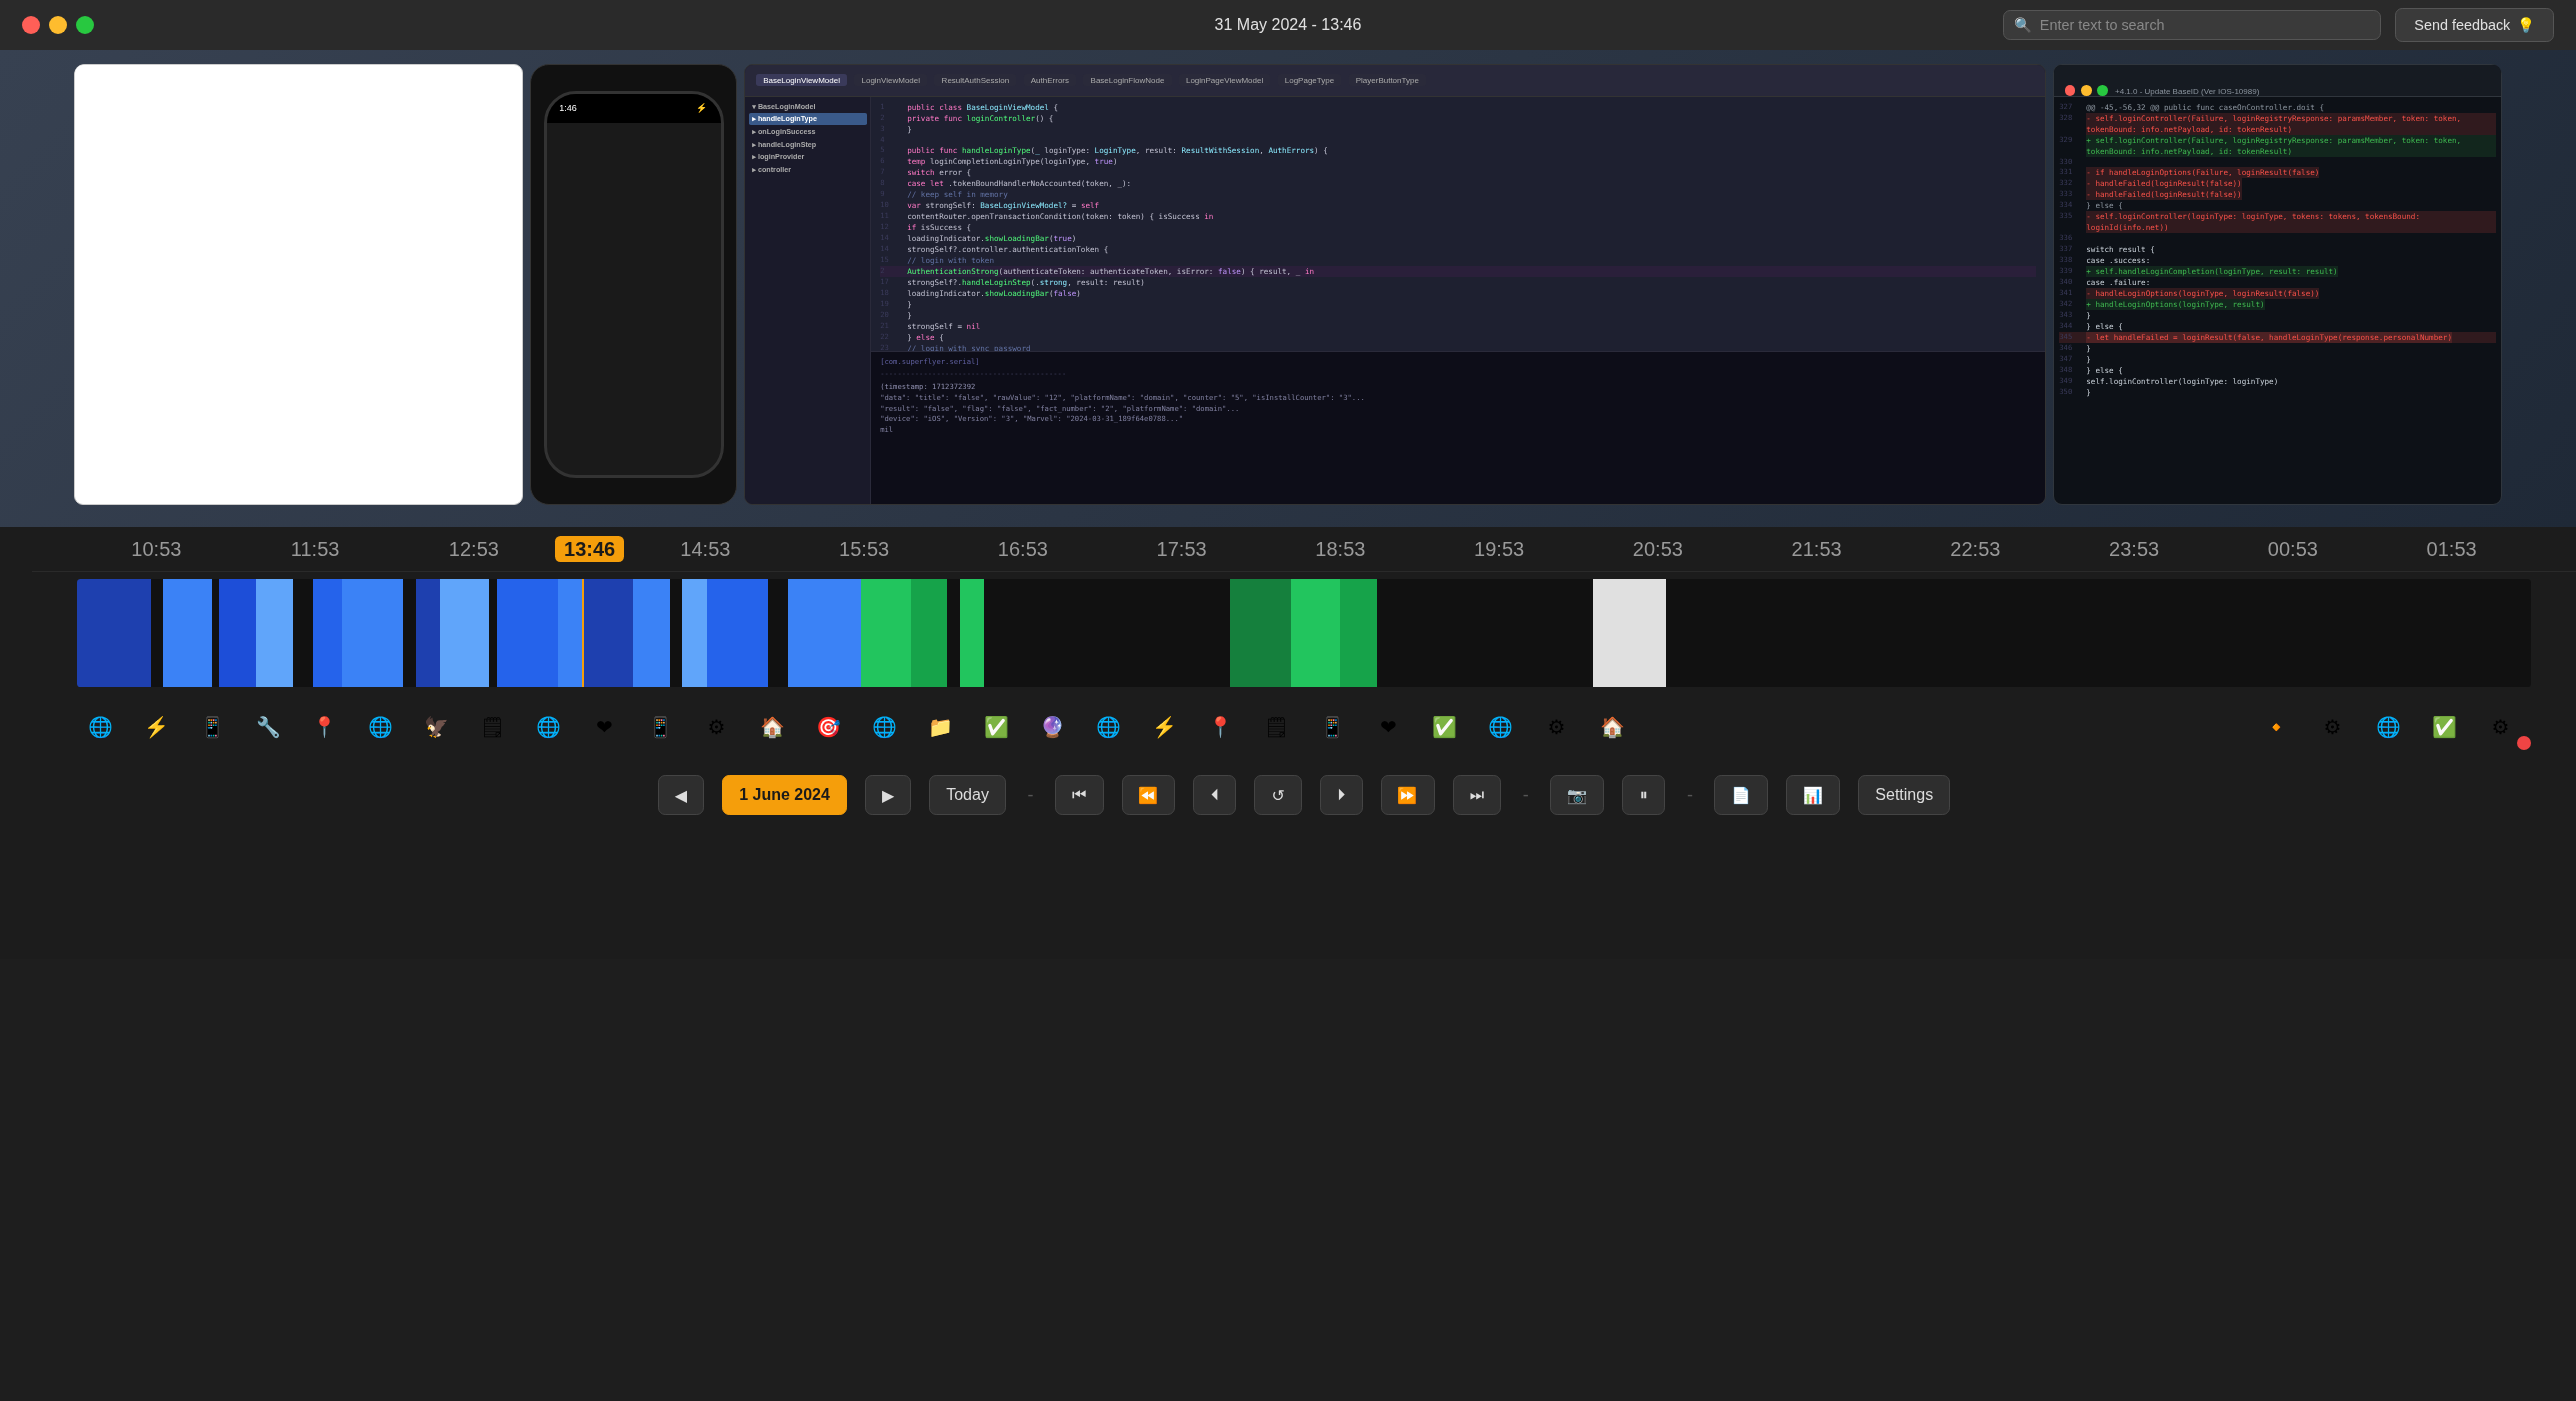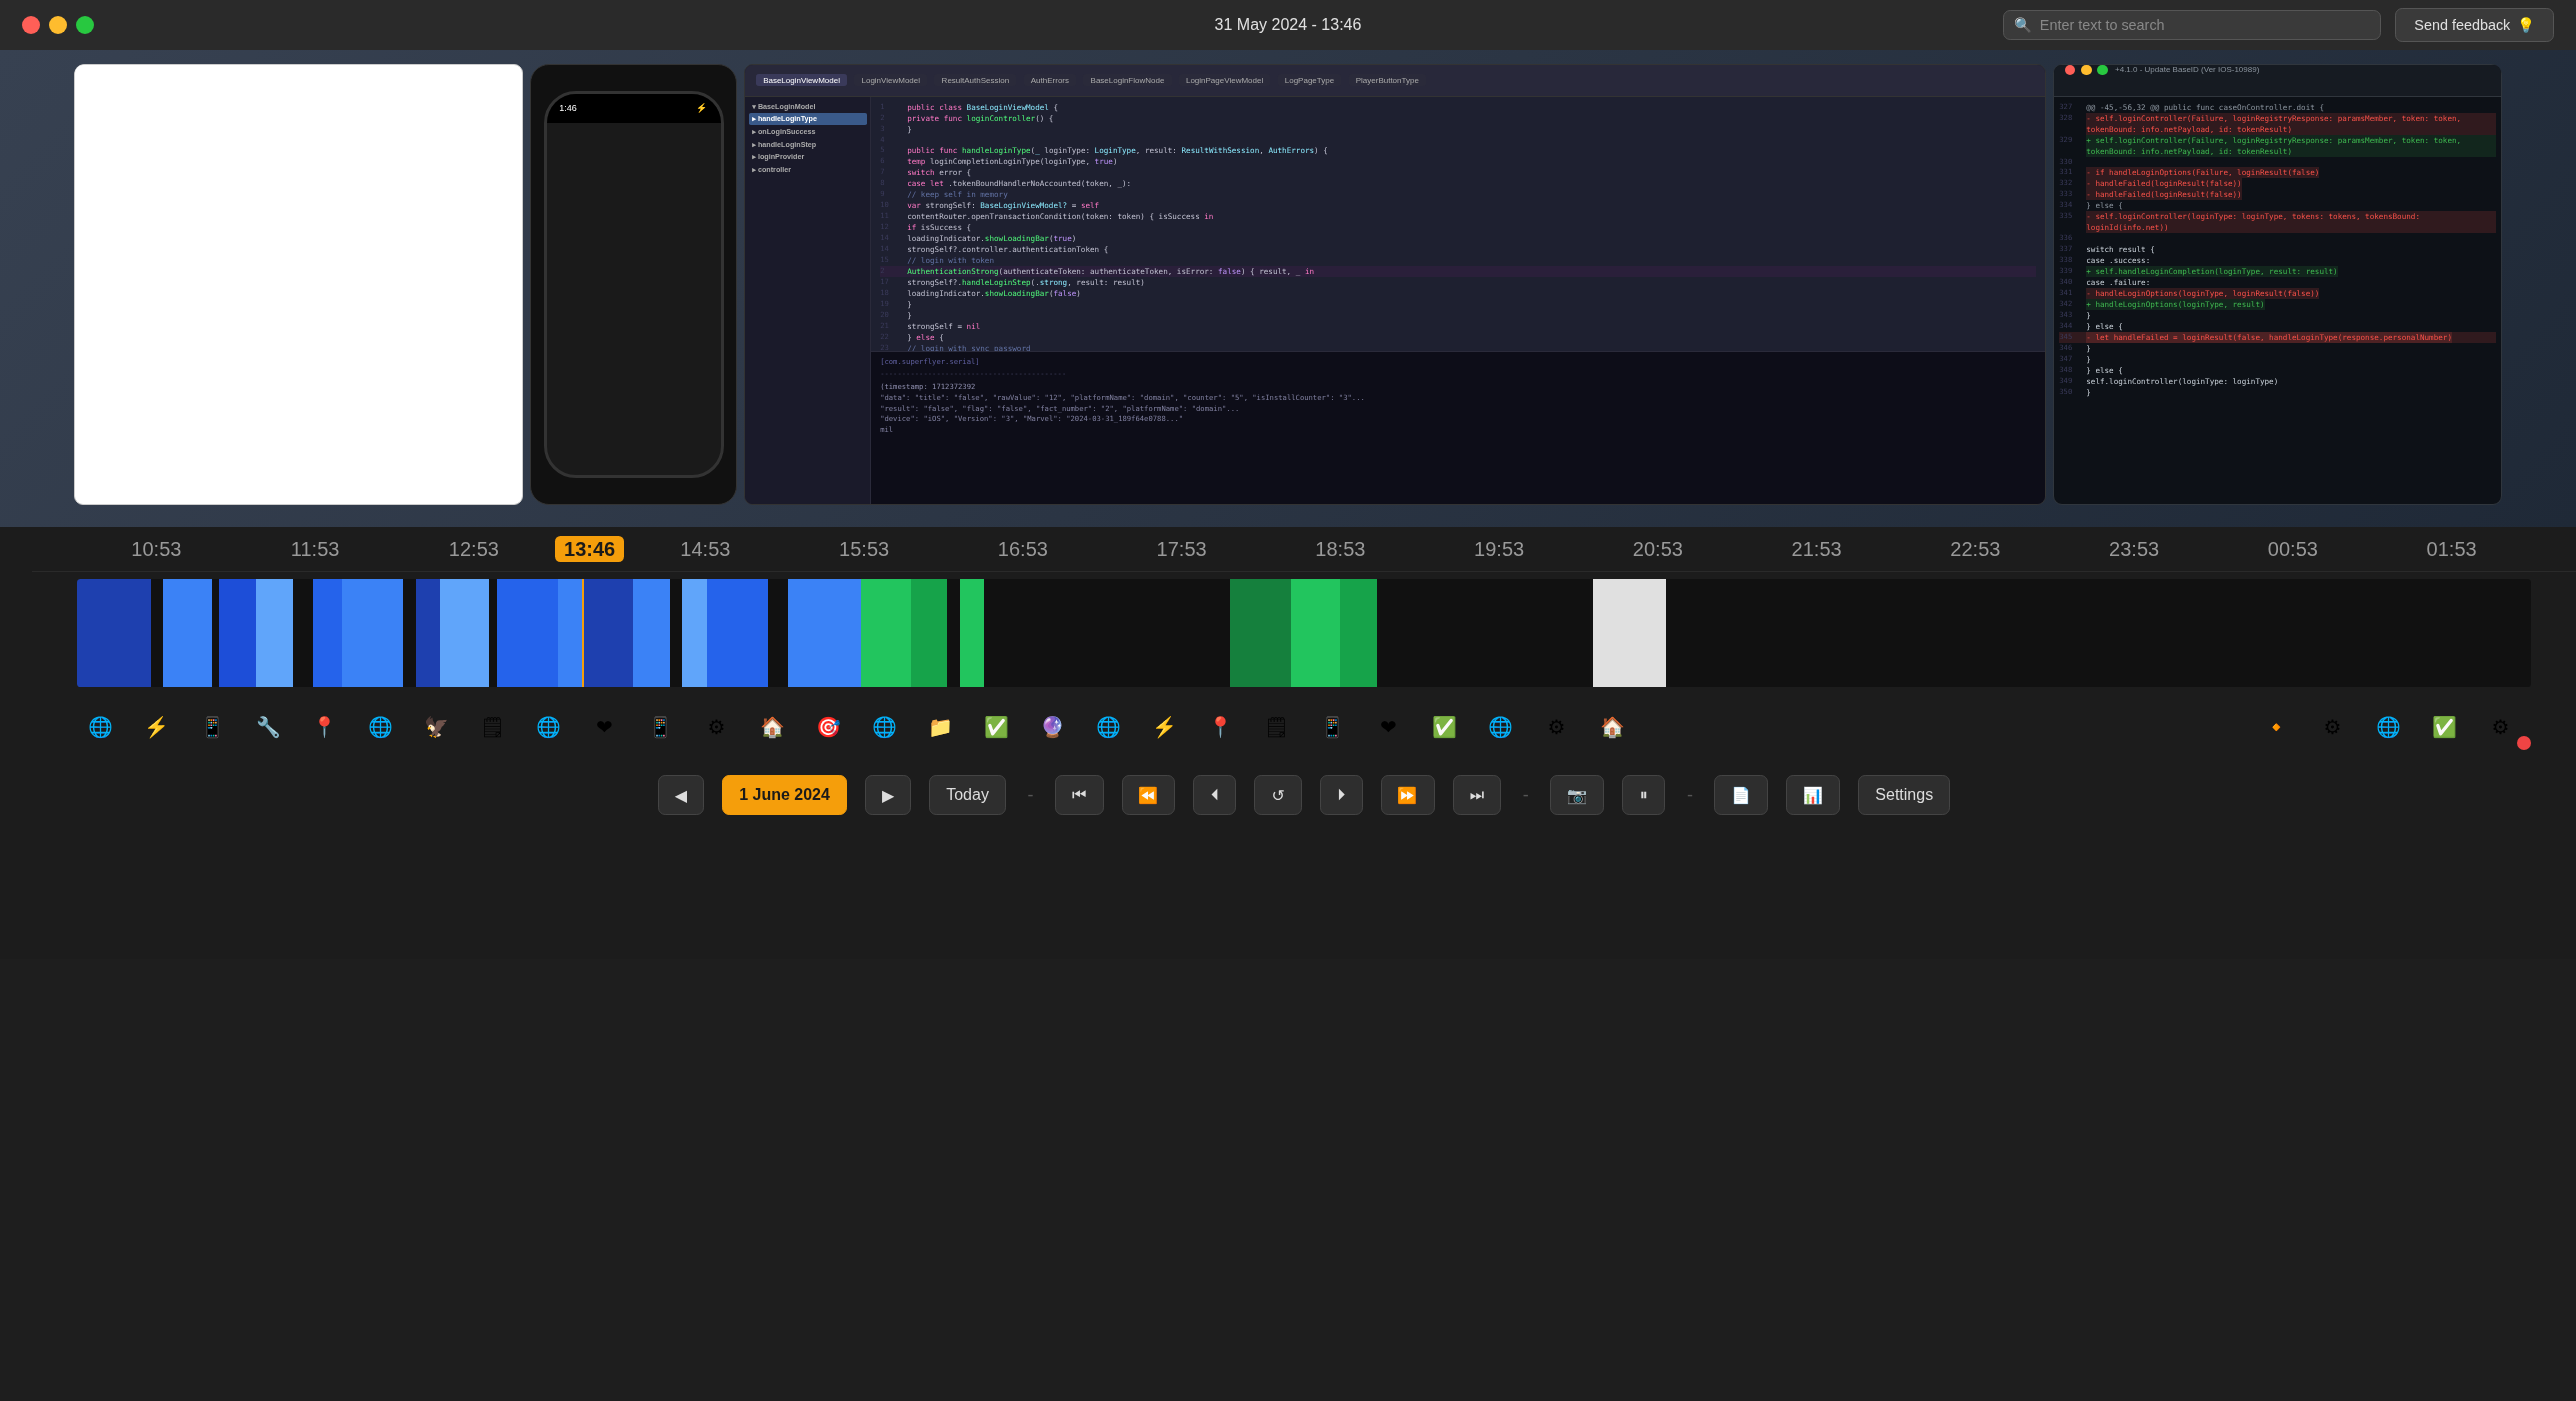--- a/index.html
+++ b/index.html
@@ -395,21 +395,21 @@
       border: 0.9px solid #30363d;
       overflow: hidden;
       display: flex;
       flex-direction: column;
     }
 
     .src-toolbar {
       height: 32px;
       background: #161b22;
       display: flex;
-      align-items: flex-start;
+      align-items: flex-end;
       padding: 0 10.8px;
       gap: 7.2px;
       border-bottom: 0.9px solid #30363d;
       flex-shrink: 0;
     }
 
     .src-body {
       flex: 1;
       font-family: 'Menlo', monospace;
       font-size: 7.2px;

